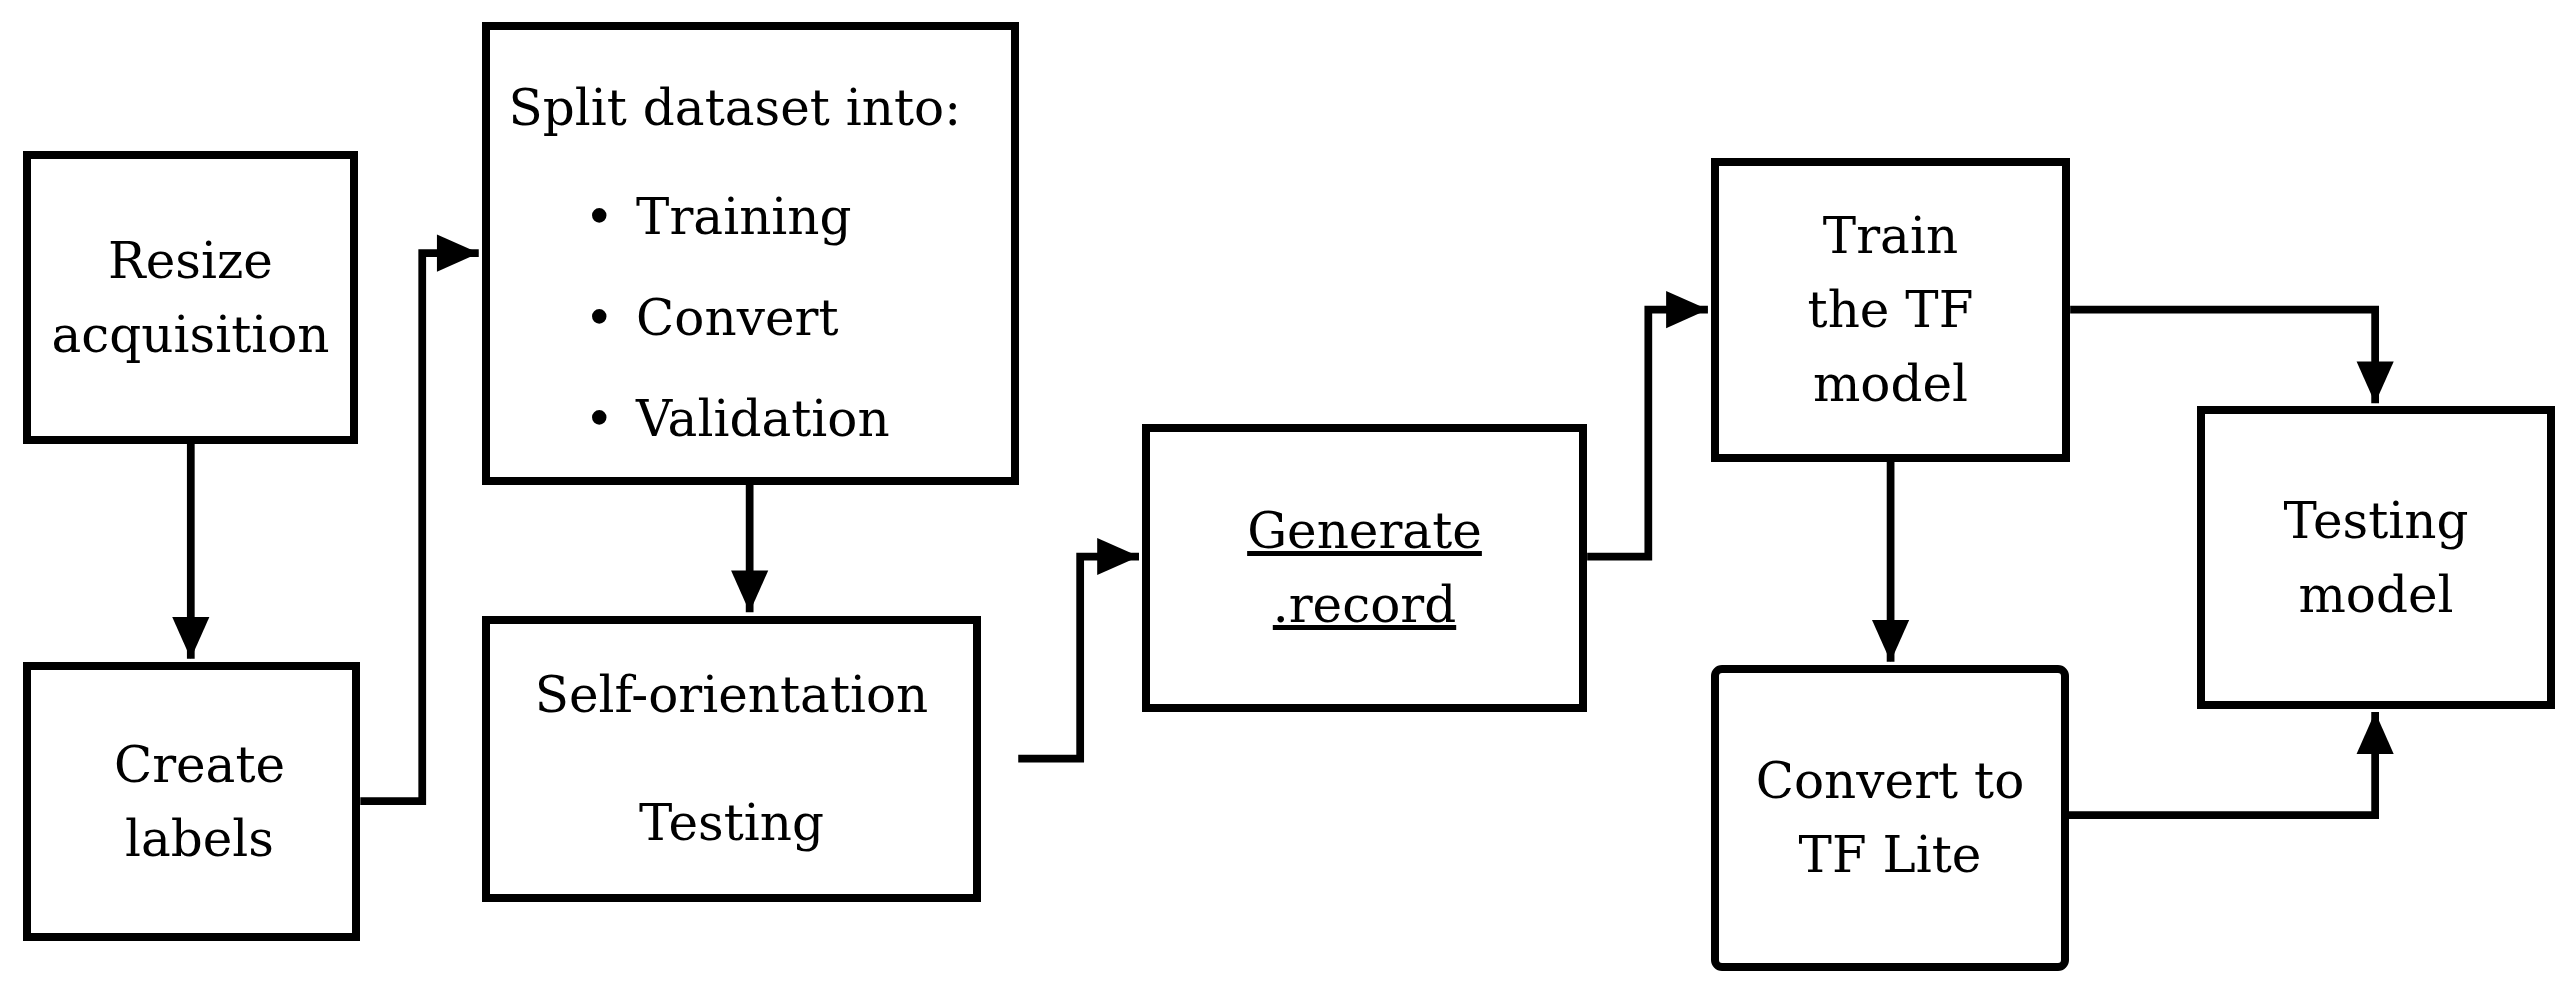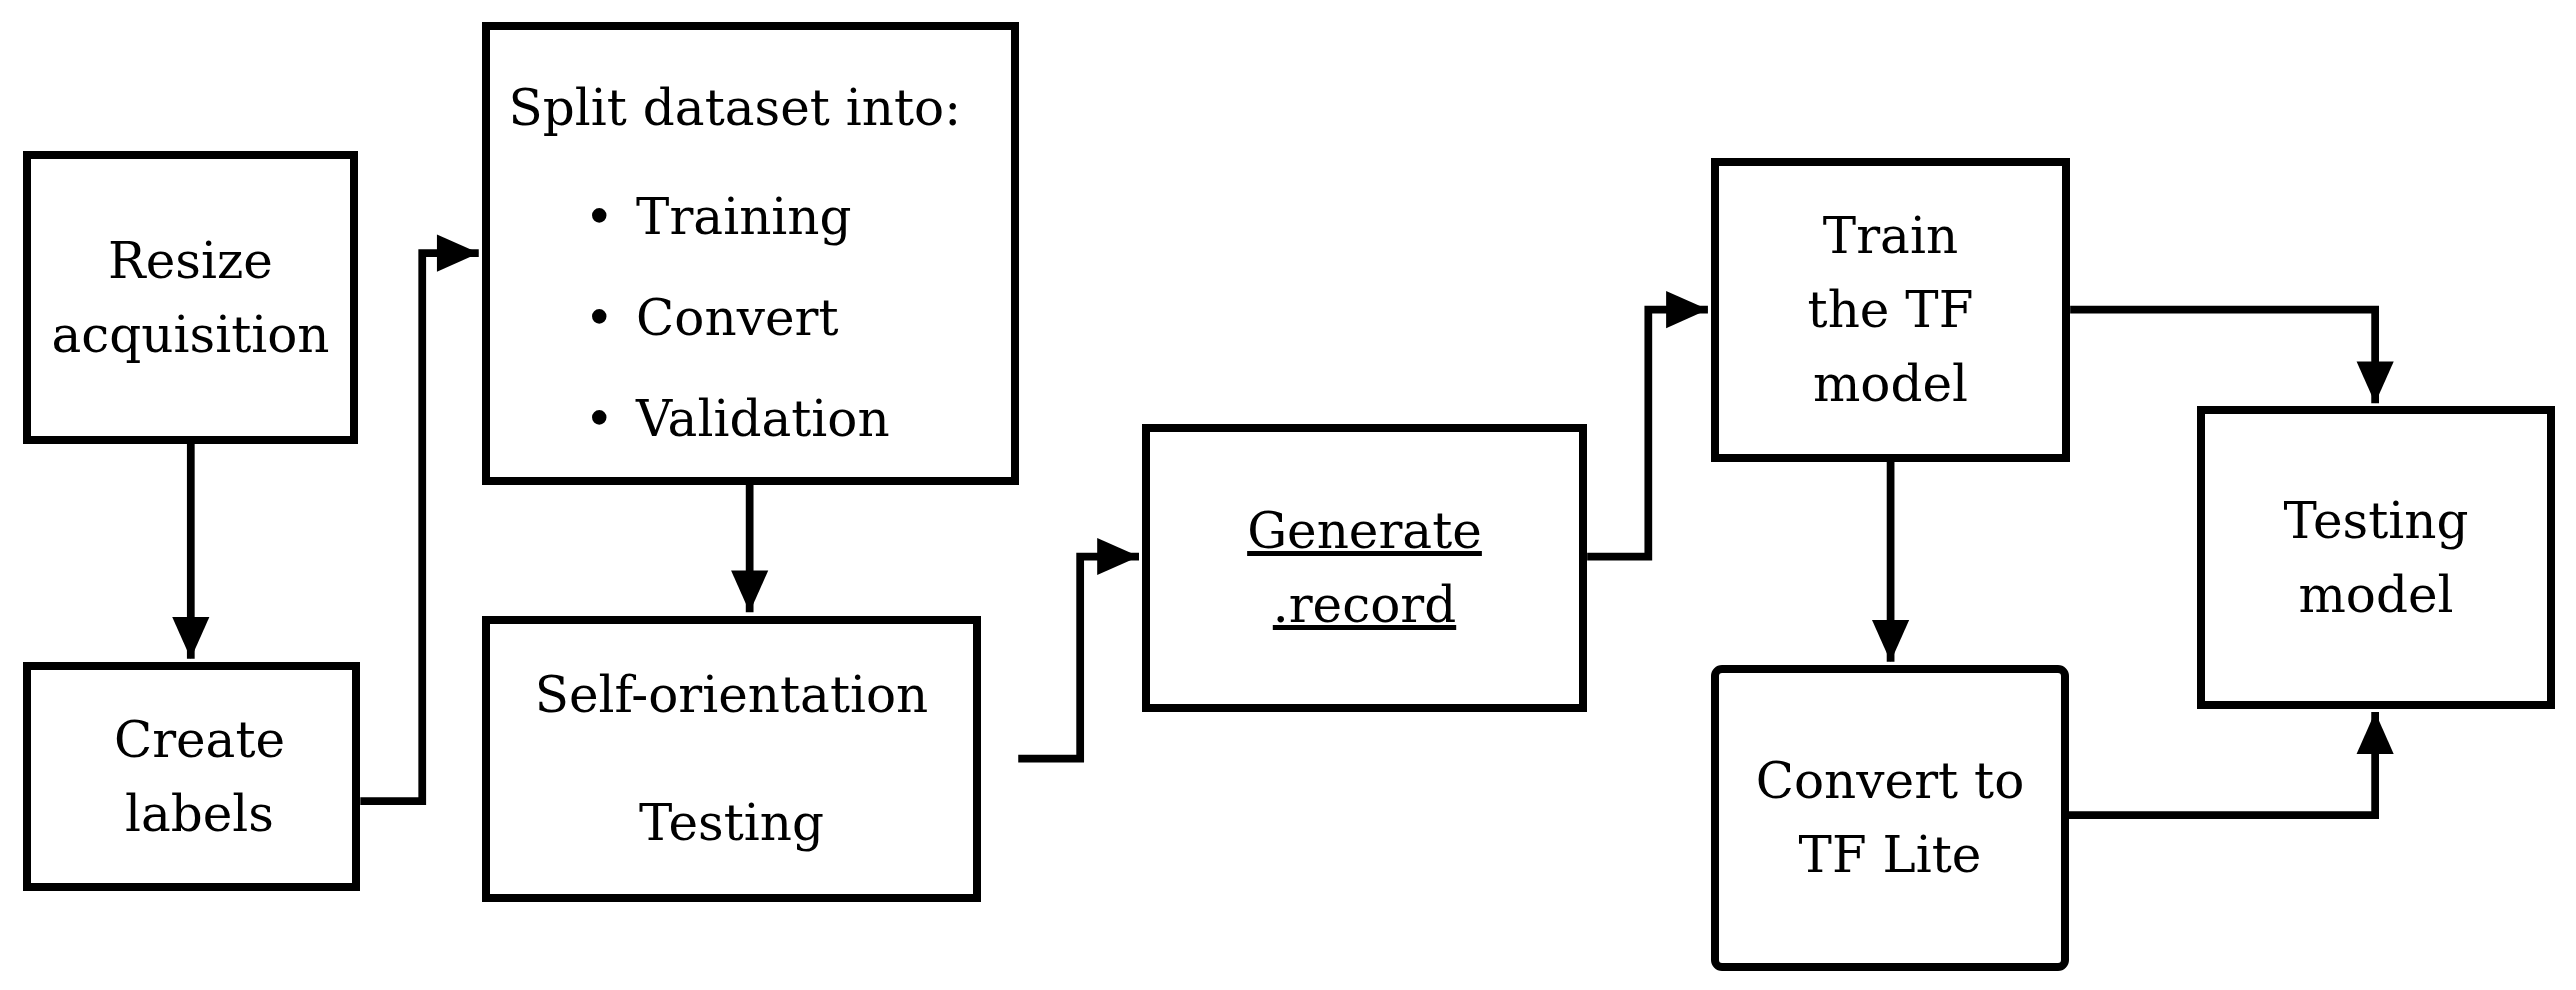--- a/index.html
+++ b/index.html
@@ -72,21 +72,21 @@
     <polyline points="2442,596 2442,855" fill="none" stroke="#000000" stroke-width="10" marker-end="url(#ah)"></polyline>
     <polyline points="2674,400 3068,400 3068,521" fill="none" stroke="#000000" stroke-width="10" marker-end="url(#ah)"></polyline>
     <polyline points="2672,1053 3068,1053 3068,920" fill="none" stroke="#000000" stroke-width="10" marker-end="url(#ah)"></polyline>
   </svg>
 
   <div class="node" style="left:23px; top:151px; width:335px; height:293px;">
     <span class="label">Resize
 acquisition</span>
   </div>
 
-  <div class="node" style="left:23px; top:662px; width:337px; height:229px;padding-left:16px;">
+  <div class="node" style="left:23px; top:662px; width:337px; height:279px;padding-left:16px;">
     <span class="label">Create
 labels</span>
   </div>
 
   <div class="node node-split" style="left:482px; top:22px; width:537px; height:463px;">
     <span class="label">Split dataset into:</span>
     <ul class="split-list">
       <li>
         <span>•</span>
         <span>Training</span>

